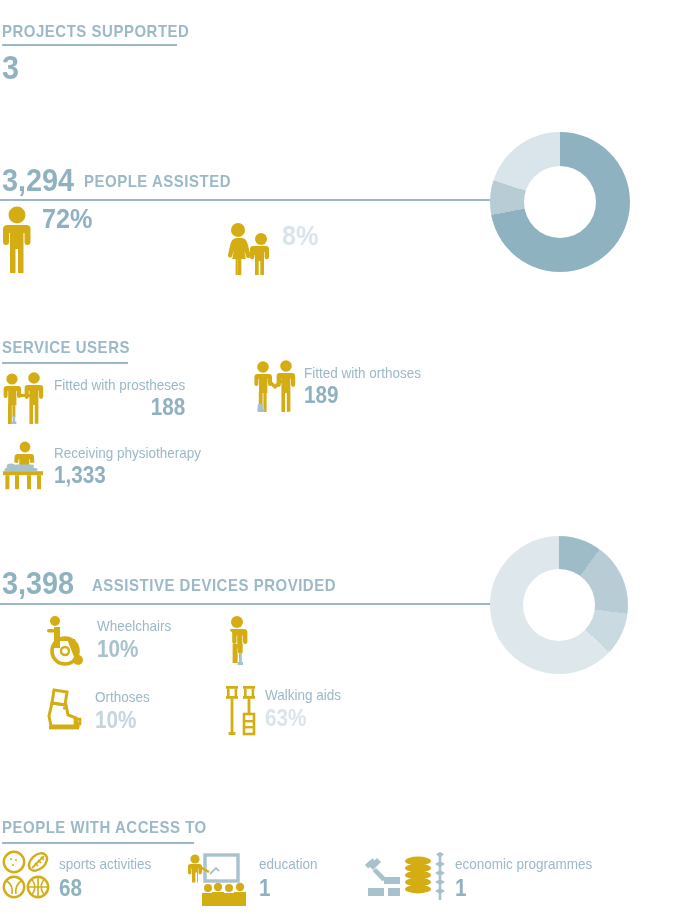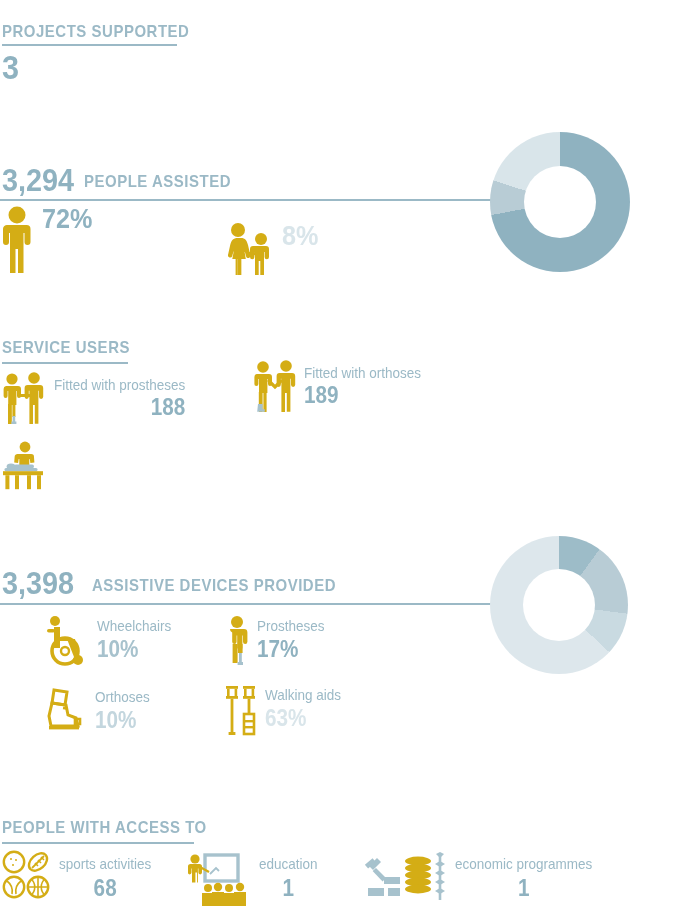--- a/index.html
+++ b/index.html
@@ -91,21 +91,21 @@
   .dev-ico  { width: 44px; height: 54px; flex: 0 0 44px; position: relative; }
   .dev-txt  { padding-left: 6px; padding-top: 2px; }
   .dev-txt .label-sm { font-size: 15px; line-height: 18px; }
   .dev-txt .pct { font-size: 23px; line-height: 26px; margin-top: 1px; }
 
   
   #s5-head { left: 2px; top: 818px; }
   #s5-rule { left: 2px; top: 842px; width: 192px; }
   .acc-item { position: absolute; display: flex; align-items: flex-start; top: 850px; }
   .acc-ico  { height: 56px; position: relative; flex: 0 0 auto; }
-  .acc-txt  { padding-left: 7px; padding-top: 5px; text-align: center; }
+  .acc-txt  { padding-left: 7px; padding-top: 5px; }
   .acc-txt .label-sm { font-size: 15px; line-height: 18px; }
   .acc-txt .val-md   { font-size: 23px; line-height: 26px; margin-top: 2px; }
 
   
   .donut { position: absolute; border-radius: 50%; }
   .donut .hole {
     position: absolute; border-radius: 50%; background: #fff;
     left: 50%; top: 50%; transform: translate(-50%,-50%);
   }
 </style>
@@ -219,20 +219,24 @@
         <path d="M4 28h30a1.6 1.6 0 0 1 0 3.2H4A1.6 1.6 0 0 1 4 28z" fill="#a7c2cd"></path>
         <ellipse cx="9" cy="26.4" rx="4.4" ry="3" fill="#a7c2cd"></ellipse>
         <rect x="12" y="24.6" width="20" height="3.6" rx="1.8" fill="#a7c2cd"></rect>
 
         <rect x="1" y="31.2" width="40" height="4" fill="#d4ad15"></rect>
         <rect x="3.4" y="35.2" width="4" height="14" fill="#d4ad15"></rect>
         <rect x="13" y="35.2" width="4" height="14" fill="#d4ad15"></rect>
         <rect x="25" y="35.2" width="4" height="14" fill="#d4ad15"></rect>
         <rect x="35" y="35.2" width="4" height="14" fill="#d4ad15"></rect>
       </svg>
+    </span>
+    <span class="su-txt">
+      <span class="label-sm" style="display:block;">Receiving physiotherapy</span>
+      <span class="val-md" style="display:block;">1,333</span>
     </span>
   </div>
 
   <div class="abs bignum" id="s4-num">3,398</div>
   <div class="abs sec-head" id="s4-head">ASSISTIVE DEVICES PROVIDED</div>
   <div class="abs rule-long" id="s4-rule"></div>
 
   <div class="dev-item" style="left:0px; top:615px;">
     <span class="dev-ico">
       <svg viewBox="0 0 44 54" width="44" height="54">
@@ -255,24 +259,20 @@
     <span class="dev-ico" style="width:28px;flex:0 0 28px;">
       <svg viewBox="0 0 28 54" width="28" height="54">
         <circle cx="14" cy="7" r="6" fill="#d4ad15"></circle>
         <path d="M7 14h14a3.4 3.4 0 0 1 3.4 3.4v9.4a2.2 2.2 0 0 1-4.4 0v-6.4h-.6v13h-5.2v-13h-.6v6.4a2.2 2.2 0 0 1-4.4 0v-9.4A3.4 3.4 0 0 1 7 14z" fill="#d4ad15"></path>
         <rect x="9.6" y="29" width="5" height="19" fill="#d4ad15"></rect>
         <rect x="15" y="29" width="4.6" height="9" fill="#d4ad15"></rect>
         <rect x="16" y="38" width="2.8" height="10" fill="#a7c2cd"></rect>
         <rect x="14.6" y="47" width="5.4" height="3" fill="#a7c2cd"></rect>
       </svg>
     </span>
-    <span class="dev-txt">
-      <span class="label-sm" style="display:block;">Prostheses</span>
-      <span class="pct" style="display:block;color:#8fb2c0;">17%</span>
-    </span>
   </div>
 
   <div class="dev-item" style="left:-2px; top:686px;">
     <span class="dev-ico" style="height:50px;">
       <svg viewBox="0 0 44 50" width="44" height="50">
         <path d="M9 4l13 2-2 13-13-2z" fill="none" stroke="#d4ad15" stroke-width="3"></path>
         <path d="M7 17l14 2 2 10 8 3 2 8H6l-2-10z" fill="none" stroke="#d4ad15" stroke-width="3"></path>
         <path d="M4 40h30v3.4H4z" fill="#d4ad15"></path>
         <path d="M18 22l4 .6" stroke="#d4ad15" stroke-width="2.4"></path>
         <path d="M30 33h5v5h-5z" fill="none" stroke="#d4ad15" stroke-width="2.6"></path>

